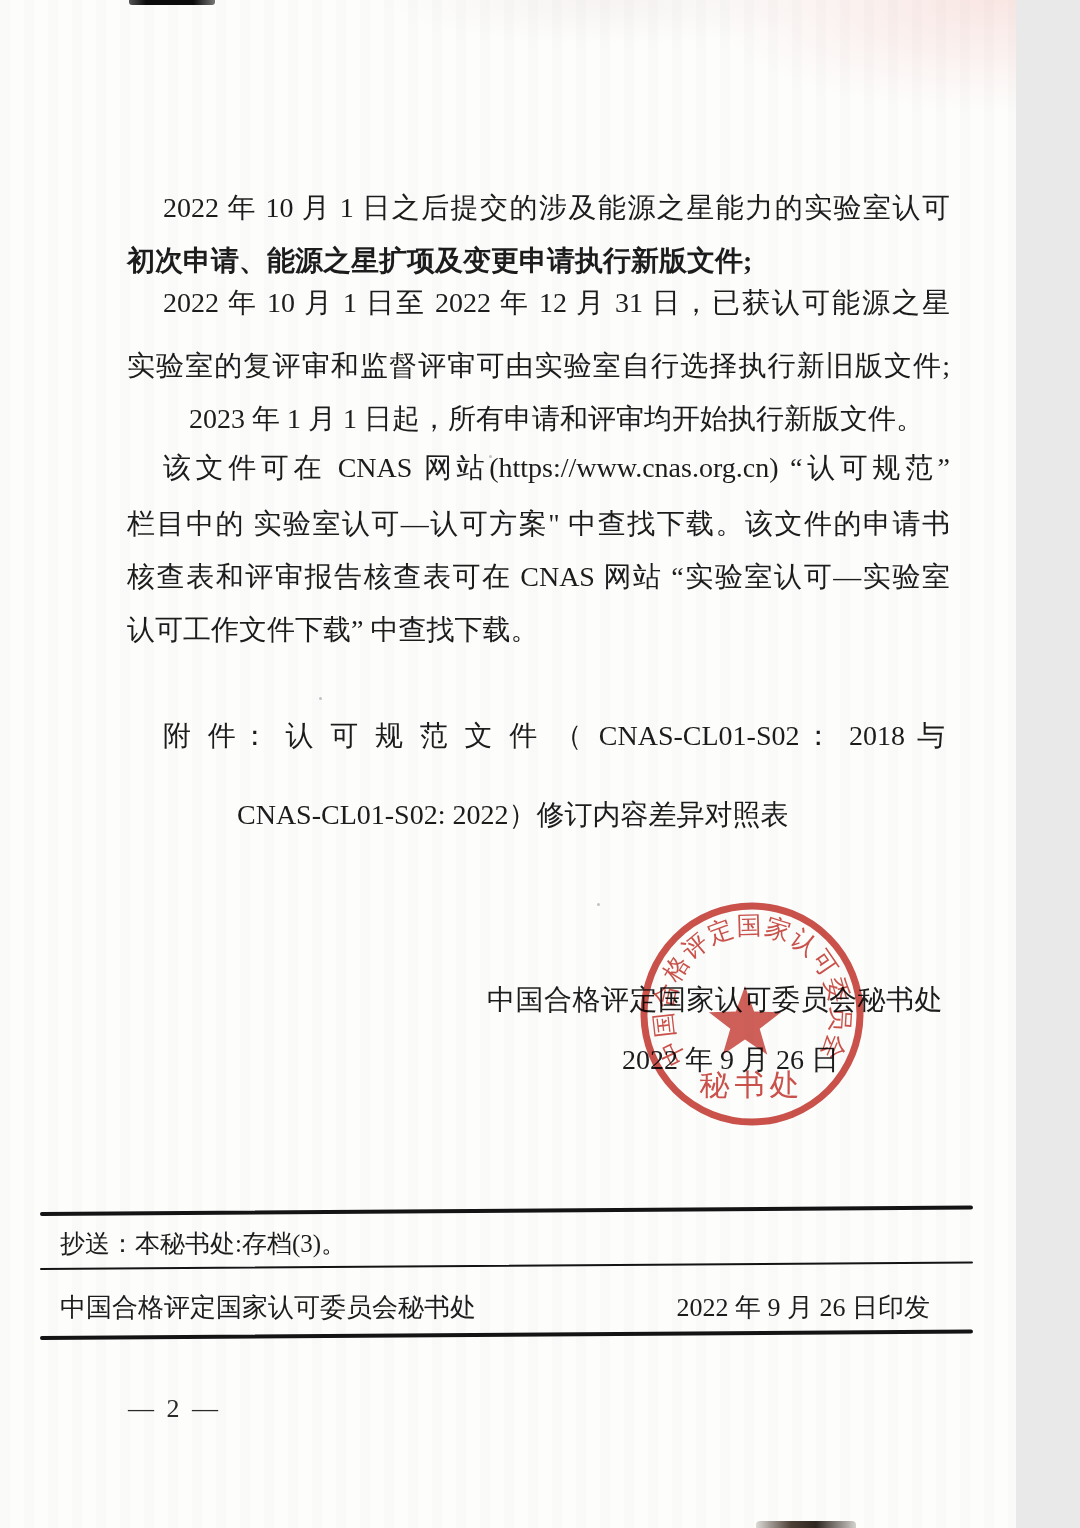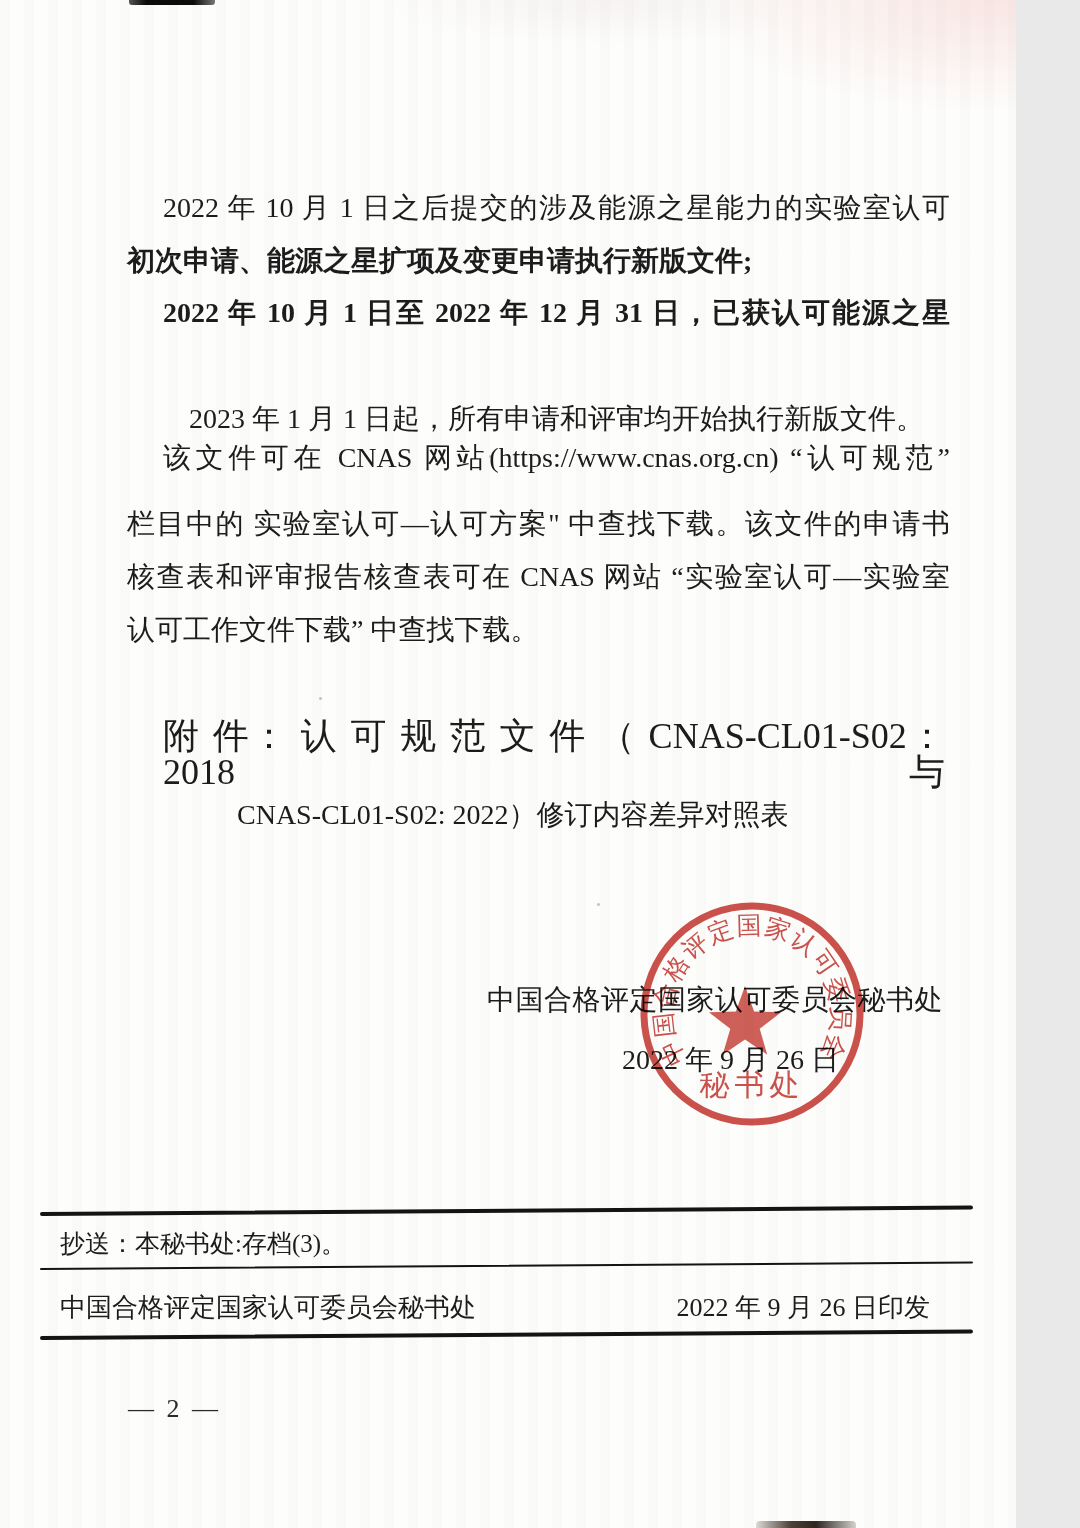--- a/index.html
+++ b/index.html
@@ -9,21 +9,21 @@
       radial-gradient(ellipse 420px 160px at 98% 0%, rgba(234,150,140,.22), rgba(234,150,140,0) 70%),
       radial-gradient(ellipse 300px 60px at 60% 0%, rgba(210,190,188,.15), rgba(210,190,188,0) 75%),
       repeating-linear-gradient(90deg, rgba(120,120,130,.028) 0 10px, rgba(255,255,255,0) 10px 24px),
       #fdfdfc;
     font-family:"Liberation Serif","DejaVu Serif",serif;
     color:#1c1c1c;
   }
   .line{position:absolute;left:127px;width:823px;height:36px;font-size:28px;line-height:36px;}
   .just{text-align:justify;text-align-last:justify;}
   .ind{padding-left:36px;box-sizing:border-box;}
-  .attach1{position:absolute;left:163px;width:782px;height:36px;font-size:36px;line-height:36px;text-align:justify;text-align-last:justify;}
+  .attach1{position:absolute;left:163px;width:782px;height:36px;font-size:28px;line-height:36px;text-align:justify;text-align-last:justify;}
   .attach2{position:absolute;left:237px;width:700px;height:36px;font-size:28px;line-height:36px;}
   .sig{position:absolute;left:487px;top:981px;font-size:28px;letter-spacing:.5px;}
   .date{position:absolute;left:622px;top:1041px;font-size:28px;}
   .seal{position:absolute;left:630px;top:892px;width:244px;height:244px;mix-blend-mode:multiply;opacity:.93;}
   .footer-line{position:absolute;left:40px;width:933px;background:#141414;transform:rotate(-.4deg);transform-origin:left center;border-radius:2px;}
   .fl-a{top:1212px;height:4px;}
   .fl-b{top:1268px;height:2px;}
   .fl-c{top:1336px;height:4px;}
   .cc{position:absolute;left:60px;top:1227px;font-size:25px;}
   .issuer-row{position:absolute;left:60px;top:1290px;width:870px;display:flex;justify-content:space-between;font-size:26px;}
@@ -39,23 +39,24 @@
 
   <div class="smudge-top"></div>
   <div class="smudge-bottom"></div>
   <div class="speck" style="left:489px;top:455px;"></div>
   <div class="speck" style="left:319px;top:697px;"></div>
   <div class="speck" style="left:468px;top:813px;"></div>
   <div class="speck" style="left:597px;top:903px;"></div>
 
   <div class="line just ind" style="top:190px;">2022 年 10 月 1 日之后提交的涉及能源之星能力的实验室认可</div>
   <div class="line" style="top:243px;font-weight:bold;">初次申请、能源之星扩项及变更申请执行新版文件;</div>
-  <div class="line just ind" style="top:295px;font-weight:bold;">2022 年 10 月 1 日至 2022 年 12 月 31 日，已获认可能源之星</div>
+  <div class="line just ind" style="top:285px;">2022 年 10 月 1 日至 2022 年 12 月 31 日，已获认可能源之星</div>
+  <div class="line just" style="top:348px;">实验室的复评审和监督评审可由实验室自行选择执行新旧版文件;</div>
   <div class="line ind" style="top:401px;text-align:center;">2023 年 1 月 1 日起，所有申请和评审均开始执行新版文件。</div>
-  <div class="line just ind" style="top:440px;">该文件可在 CNAS 网站(https://www.cnas.org.cn) “认可规范”</div>
+  <div class="line just ind" style="top:450px;">该文件可在 CNAS 网站(https://www.cnas.org.cn) “认可规范”</div>
   <div class="line just" style="top:506px;">栏目中的 实验室认可—认可方案" 中查找下载。该文件的申请书</div>
   <div class="line" style="top:612px;">认可工作文件下载” 中查找下载。</div>
   <div class="line just" style="top:559px;">核查表和评审报告核查表可在 CNAS 网站 “实验室认可—实验室</div>
 
   <div class="attach1" style="top:718px;">附 件： 认 可 规 范 文 件 （ CNAS-CL01-S02： 2018 与</div>
   <div class="attach2" style="top:769px;margin-top:28px;">CNAS-CL01-S02: 2022）修订内容差异对照表</div>
 
   <div class="sig">中国合格评定国家认可委员会秘书处</div>
   <div class="date">2022 年 9 月 26 日</div>
 

